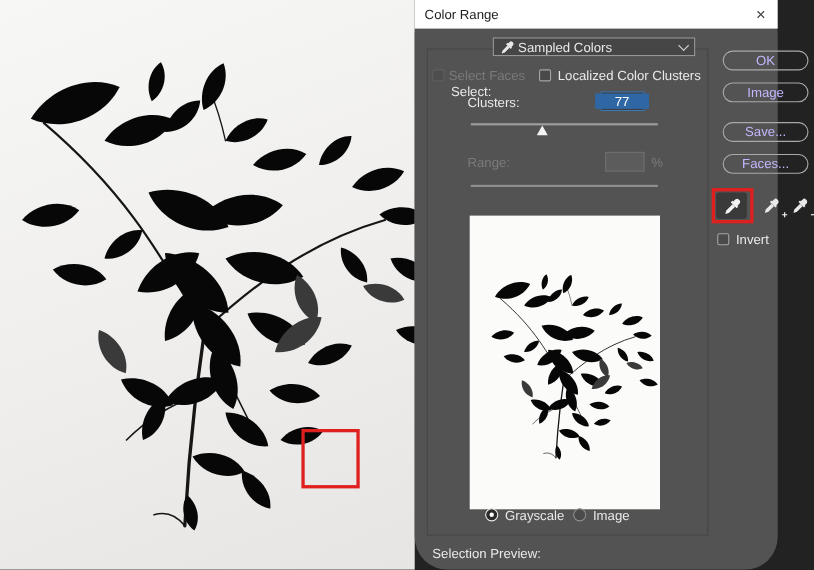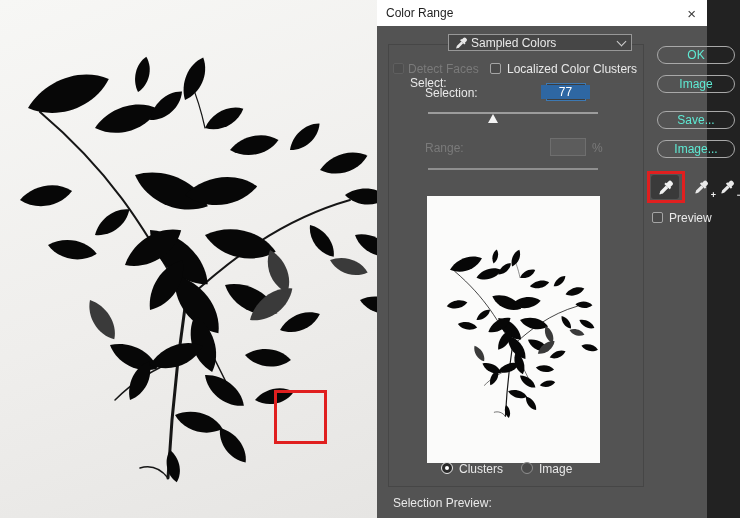--- a/index.html
+++ b/index.html
@@ -8,21 +8,21 @@
 
   
   #canvas{position:absolute;left:0;top:0;width:377px;height:518px;overflow:hidden;
           background:linear-gradient(160deg,#f7f7f5 0%,#efeeec 55%,#e6e5e3 100%);}
   #canvas svg{position:absolute;left:0;top:0;}
   .red-rect{position:absolute;border:3px solid #e01f1f;background:transparent;}
   #canvas-red-rect{left:274px;top:390px;width:47px;height:48px;}
 
   
   #dialog{position:absolute;left:377px;top:0;width:330px;height:518px;background:#535353;
-          font-size:12px;color:#e9e9e9;}
+          font-size:12px;color:#e9e9e9;border-radius:30px;}
   .titlebar{position:absolute;left:0;top:0;width:100%;height:26px;background:#ffffff;
             color:#1f1f1f;display:flex;align-items:center;box-sizing:border-box;padding:0 9px;}
   .titlebar .t{flex:1;font-size:12px;}
   .titlebar .close{font-size:15px;color:#3c3c3c;line-height:1;cursor:default;padding:0 2px;}
 
   .groupbox{position:absolute;left:11px;top:44px;width:254px;height:441px;
             border:1px solid #464646;}
 
   .lbl{position:absolute;white-space:nowrap;}
   .dis{color:#7a7a7a;}
@@ -53,21 +53,21 @@
   #thumb-preview{position:absolute;left:50px;top:196px;width:173px;height:267px;
                  background:#fbfbfa;overflow:hidden;}
 
   .radio{position:absolute;width:12px;height:12px;border-radius:50%;box-sizing:border-box;}
   .radio.on{border:1px solid #ececec;background:#2a2a2a;}
   .radio.on::after{content:"";position:absolute;left:3px;top:3px;width:4px;height:4px;
                    border-radius:50%;background:#ffffff;}
   .radio.off{border:1px solid #8f8f8f;background:#4a4a4a;}
 
   .btn{position:absolute;left:280px;width:78px;height:18px;box-sizing:border-box;
-       border:1px solid #a9a9a9;border-radius:9px;background:transparent;color:#5eead4;
+       border:1px solid #a9a9a9;border-radius:9px;background:transparent;color:#c4b5fd;
        font-size:12px;text-align:center;line-height:16px;cursor:default;}
 
   .dropper-btn{position:absolute;width:28px;height:24px;border-radius:3px;
                display:flex;align-items:center;justify-content:center;}
   .dropper-btn.active{background:#3a3a3a;}
   .dropper-btn svg{display:block;}
   .sign{position:absolute;right:-1px;bottom:-1px;font-size:9px;font-weight:bold;color:#f2f2f2;line-height:1;}
   #eyedropper-red-rect{left:270px;top:171px;width:32px;height:26px;}
 </style>
 </head>
@@ -158,25 +158,25 @@
     <span class="lbl" style="left:33px;top:36px;margin-top:40px;">Select:</span>
     <div class="dropdown" style="left:71px;top:34px;width:184px;height:17px;justify-content:center;">
       <svg width="12" height="12" viewBox="0 0 14 14" style="color:#e9e9e9;margin-right:4px;flex:none;">
           <use href="#dropper-icon"></use>
         </svg>
       <span class="txt">Sampled Colors</span>
       <span class="chev"></span>
     </div>
 
     <div class="checkbox dis" style="left:16px;top:63px;"></div>
-    <span class="lbl dis" style="left:31px;top:62px;">Detect Faces</span>
+    <span class="lbl dis" style="left:31px;top:62px;">Select Faces</span>
     <div class="checkbox" style="left:113px;top:63px;"></div>
     <span class="lbl" style="left:130px;top:62px;">Localized Color Clusters</span>
 
-    <span class="lbl" style="left:48px;top:86px;">Selection:</span>
+    <span class="lbl" style="left:48px;top:86px;">Clusters:</span>
     <div class="field" id="fuzziness-field" style="left:169px;top:83px;width:40px;height:18px;">
       <span class="sel">77</span>
       <span class="caret"></span>
     </div>
 
     <div class="track" style="left:51px;top:112px;width:170px;"></div>
     <div class="sl-thumb" style="left:111px;top:114px;"></div>
 
     <span class="lbl dis" style="left:48px;top:141px;">Range:</span>
     <div class="field" id="range-field" style="left:173px;top:138px;width:36px;height:18px;">
@@ -185,30 +185,30 @@
     <span class="lbl dis" style="left:215px;top:141px;">%</span>
     <div class="track dis" style="left:51px;top:168px;width:170px;"></div>
 
     <div id="thumb-preview">
       <svg width="173" height="267" viewBox="-30 -20 437 558">
         <use href="#plantsym"></use>
       </svg>
     </div>
 
     <div class="radio on" style="left:64px;top:462px;"></div>
-    <span class="lbl" style="left:82px;top:462px;">Clusters</span>
+    <span class="lbl" style="left:82px;top:462px;">Grayscale</span>
     <div class="radio off" style="left:144px;top:462px;"></div>
     <span class="lbl" style="left:162px;top:462px;text-align:center;">Image</span>
 
     <span class="lbl" style="left:16px;top:496px;">Selection Preview:</span>
 
     <div class="btn" style="top:46px;">OK</div>
     <div class="btn" style="top:75px;">Image</div>
     <div class="btn" style="top:111px;">Save...</div>
-    <div class="btn" style="top:140px;">Image...</div>
+    <div class="btn" style="top:140px;">Faces...</div>
 
     <div id="eyedropper-red-rect" class="red-rect"></div>
     <div class="dropper-btn active" style="left:274px;top:175px;">
       <svg width="15" height="15" viewBox="0 0 14 14" style="color:#f2f2f2;">
           <use href="#dropper-icon"></use>
         </svg>
     </div>
     <div class="dropper-btn" style="left:310px;top:175px;">
       <svg width="14" height="14" viewBox="0 0 14 14" style="color:#e9e9e9;">
           <use href="#dropper-icon"></use>
@@ -216,16 +216,16 @@
       <span class="sign">+</span>
     </div>
     <div class="dropper-btn" style="left:336px;top:175px;">
       <svg width="14" height="14" viewBox="0 0 14 14" style="color:#e9e9e9;">
           <use href="#dropper-icon"></use>
         </svg>
       <span class="sign">−</span>
     </div>
 
     <div class="checkbox" style="left:275px;top:212px;"></div>
-    <span class="lbl" style="left:292px;top:211px;">Preview</span>
+    <span class="lbl" style="left:292px;top:211px;">Invert</span>
 
   </div>
 </div>
 
 </body></html>

